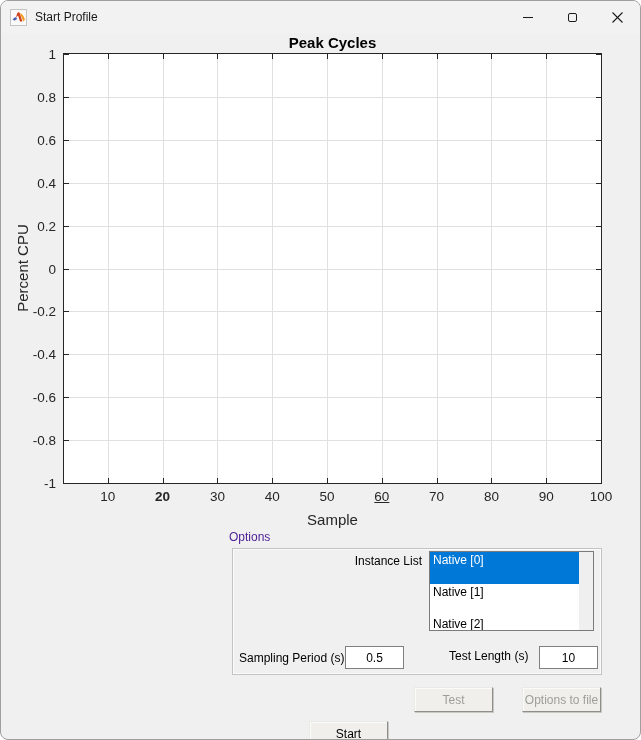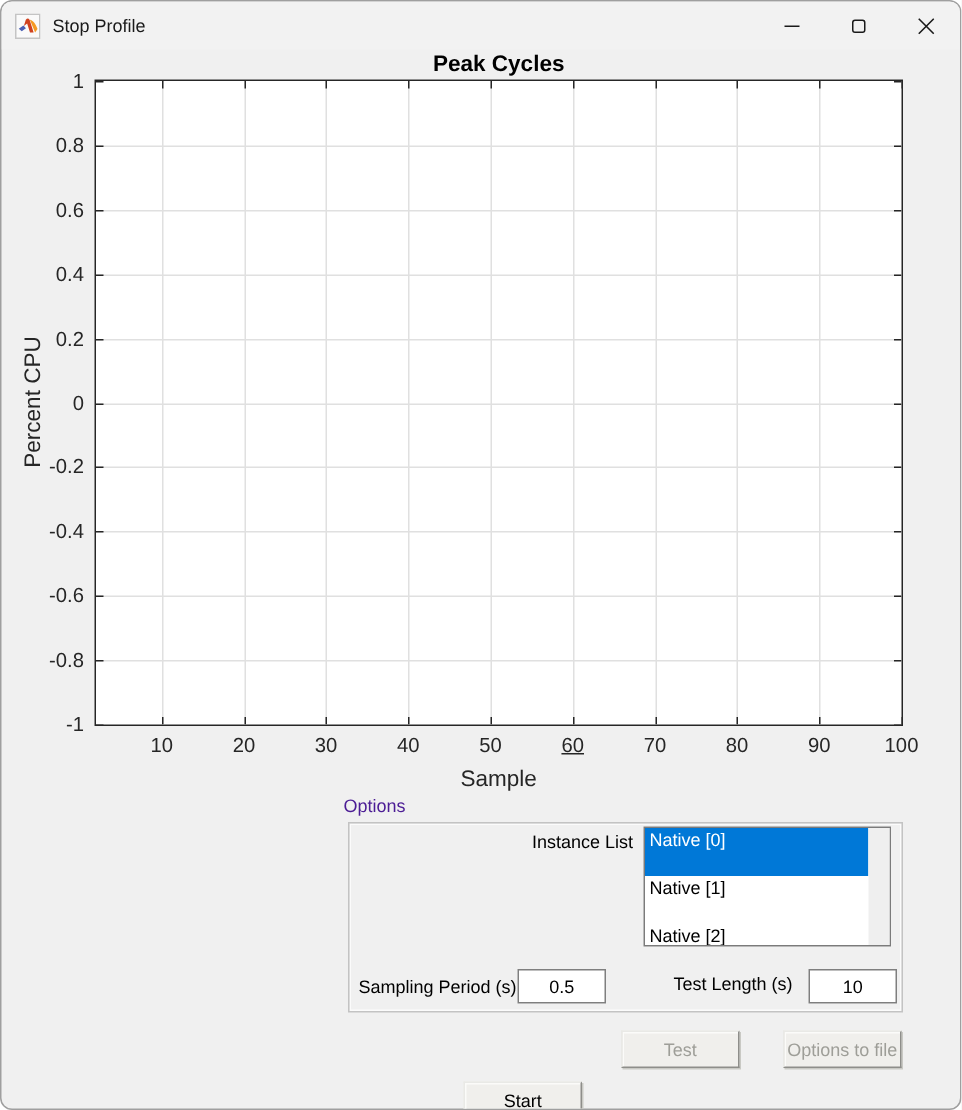--- a/index.html
+++ b/index.html
@@ -112,21 +112,21 @@
 
   <div class="titlebar">
     <span class="app-icon">
       <svg viewBox="0 0 17 17" width="17" height="17">
         <rect x="0.5" y="0.5" width="16" height="16" fill="#fafafa" stroke="#c4c4c4"></rect>
         <path d="M2.5 10.2 L5.6 8.0 L7.3 9.8 L4.5 11.8 Z" fill="#4a5fb4"></path>
         <path d="M7.2 4.2 C8.2 2.8 9.4 3.0 9.9 4.6 L12.4 12.6 L10.0 12.6 L8.1 6.6 L5.9 8.4 Z" fill="#d0421f"></path>
         <path d="M9.9 4.2 L13.4 12.6 L15.0 10.4 C13.6 6.6 12.0 4.6 9.9 4.2 Z" fill="#f59a22"></path>
       </svg>
     </span>
-    <span class="title-text">Stop Profile</span>
+    <span class="title-text">Start Profile</span>
     <div class="win-controls">
       <div class="win-btn">
         <span class="glyph-min"></span>
       </div>
       <div class="win-btn">
         <span class="glyph-max"></span>
       </div>
       <div class="win-btn">
         <svg width="11" height="11" viewBox="0 0 11 11">
           <line x1="0.5" y1="0.5" x2="10.5" y2="10.5" stroke="#1a1a1a" stroke-width="1.1"></line>
@@ -140,21 +140,21 @@
 
     <div class="chart-title">Peak Cycles</div>
     <div class="plot-area">
         <div class="gridline-v" style="left: 8.16327%;"></div>
         <div class="tick tick-top" style="left: 8.16327%;"></div>
         <div class="tick tick-bottom" style="left: 8.16327%;"></div>
         <div class="x-tick-label" style="left: 8.16327%;">10</div>
         <div class="gridline-v" style="left: 18.3673%;"></div>
         <div class="tick tick-top" style="left: 18.3673%;"></div>
         <div class="tick tick-bottom" style="left: 18.3673%;"></div>
-        <div class="x-tick-label" style="left: 18.3673%;">20</div>
+        <div class="x-tick-label" style="left: 18.3673%; font-weight: bold;">20</div>
         <div class="gridline-v" style="left: 28.5714%;"></div>
         <div class="tick tick-top" style="left: 28.5714%;"></div>
         <div class="tick tick-bottom" style="left: 28.5714%;"></div>
         <div class="x-tick-label" style="left: 28.5714%;">30</div>
         <div class="gridline-v" style="left: 38.7755%;"></div>
         <div class="tick tick-top" style="left: 38.7755%;"></div>
         <div class="tick tick-bottom" style="left: 38.7755%;"></div>
         <div class="x-tick-label" style="left: 38.7755%;">40</div>
         <div class="gridline-v" style="left: 48.9796%;"></div>
         <div class="tick tick-top" style="left: 48.9796%;"></div>

